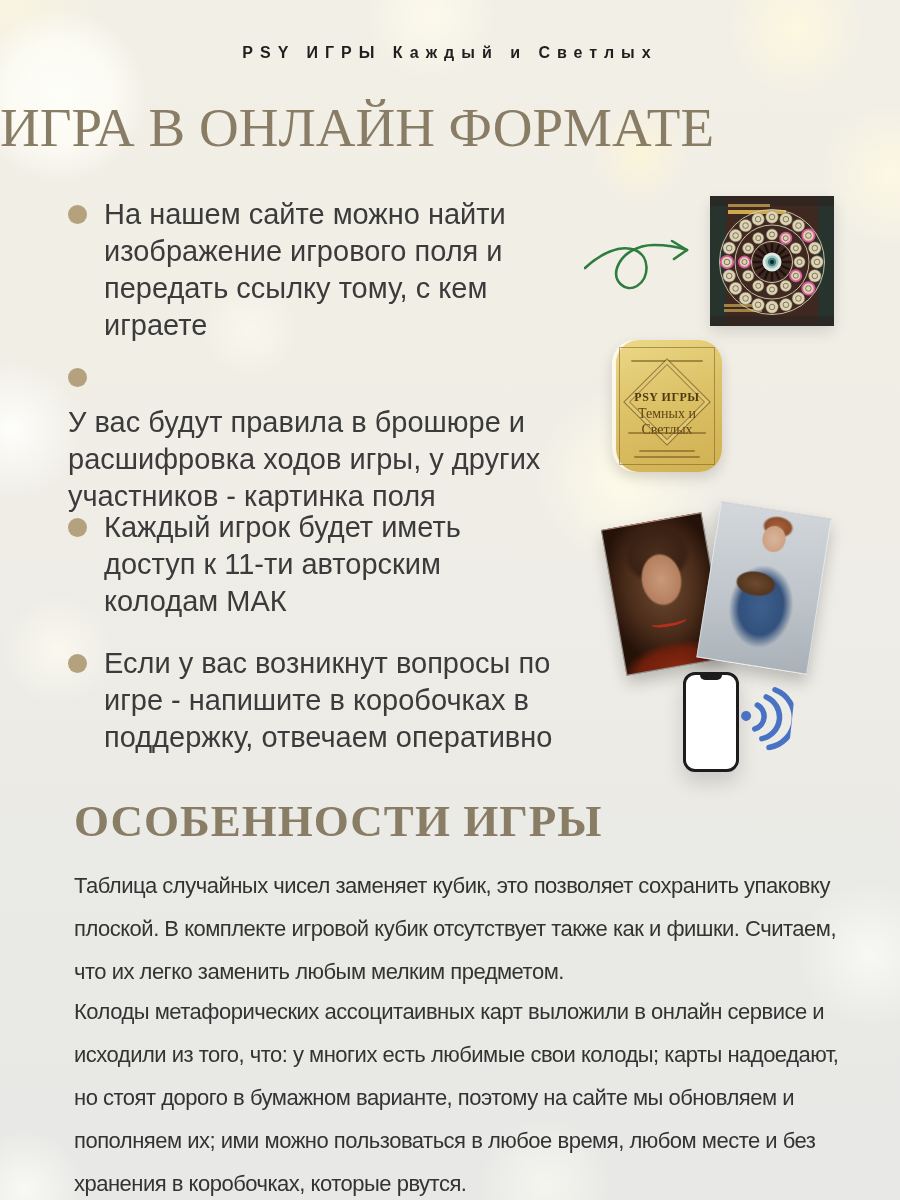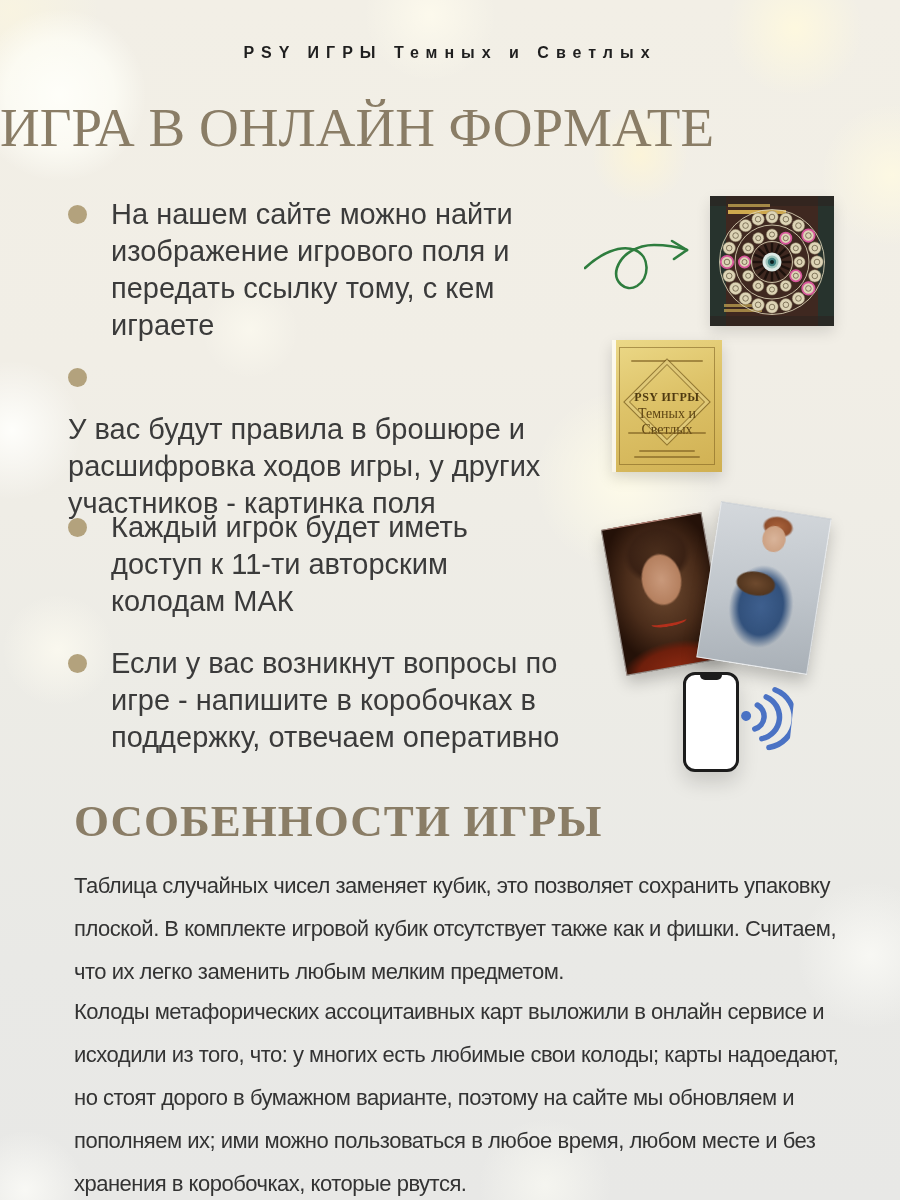--- a/index.html
+++ b/index.html
@@ -30,21 +30,21 @@
   .brand{
     position:absolute; top:44px; left:0; width:100%;
     text-align:center; font-size:16px; font-weight:700;
     letter-spacing:7px; color:#1f1f1f;
   }
   .title{
     position:absolute; top:96px; left:0; width:100%;
     font-family:"Liberation Serif", serif; font-weight:400;
     font-size:55px; color:#8a7d66; letter-spacing:0px;
   }
-  .bullet{ position:absolute; left:68px; display:flex; gap:24px;justify-content:center; }
+  .bullet{ position:absolute; left:68px; display:flex; gap:17px;justify-content:center; }
   .bullet .dot{
     flex:none; width:19px; height:19px; border-radius:50%;
     background:#b3a27d; margin-top:9px;
   }
   .bullet .txt{ font-size:29px; line-height:37px; color:#3b3b3b; }
   .b1{ top:196px; } .b1 .txt{ max-width:475px; }
   .b2{ top:359px;flex-direction:column; } .b2 .txt{ max-width:510px; }
   .b3{ top:509px; } .b3 .txt{ max-width:450px; }
   .b4{ top:645px; } .b4 .txt{ max-width:465px; }
 
@@ -52,20 +52,21 @@
 
   .board{
     position:absolute; left:710px; top:196px; width:124px; height:130px;
     box-shadow:0 6px 14px rgba(0,0,0,.12);
   }
 
   .brochure{
     position:absolute; left:612px; top:340px; width:110px; height:132px;
     background:linear-gradient(160deg,#ecd988 0%,#ddc268 45%,#d0b052 100%);
     box-shadow:0 6px 14px rgba(0,0,0,.15), inset 4px 0 0 rgba(255,255,255,.85);
+    border-radius:23px;
   }
   .brochure .frame{
     position:absolute; inset:7px; border:1px solid rgba(122,92,30,.55);
   }
   .brochure .line{ position:absolute; left:50%; transform:translateX(-50%); background:rgba(122,92,30,.6); height:2px; border-radius:1px;}
   .brochure .l1{ top:20px; width:72px; }
   .brochure .l2{ top:92px; width:78px; height:2px;}
   .brochure .l3{ bottom:20px; width:56px; }
   .brochure .l4{ bottom:14px; width:66px; }
   .brochure .diamond{
@@ -133,21 +134,21 @@
     font-size:22px; line-height:43px; letter-spacing:-0.5px; color:#333333;
   }
   .p1{ top:864px; }
   .p2{ top:990px; }
 </style>
 </head>
 <body>
 
 <div class="page">
 
-  <div class="brand">PSY ИГРЫ Темных и Светлых</div>
+  <div class="brand">PSY ИГРЫ Каждый и Светлых</div>
 
   <h1 class="title">ИГРА В ОНЛАЙН ФОРМАТЕ</h1>
 
   <div class="bullet b1">
     <span class="dot"></span>
     <span class="txt">На нашем сайте можно найти изображение игрового поля и передать ссылку тому, с кем играете</span>
   </div>
   <div class="bullet b2">
     <span class="dot"></span>
     <span class="txt">У вас будут правила в брошюре и расшифровка ходов игры, у других участников - картинка поля</span>

